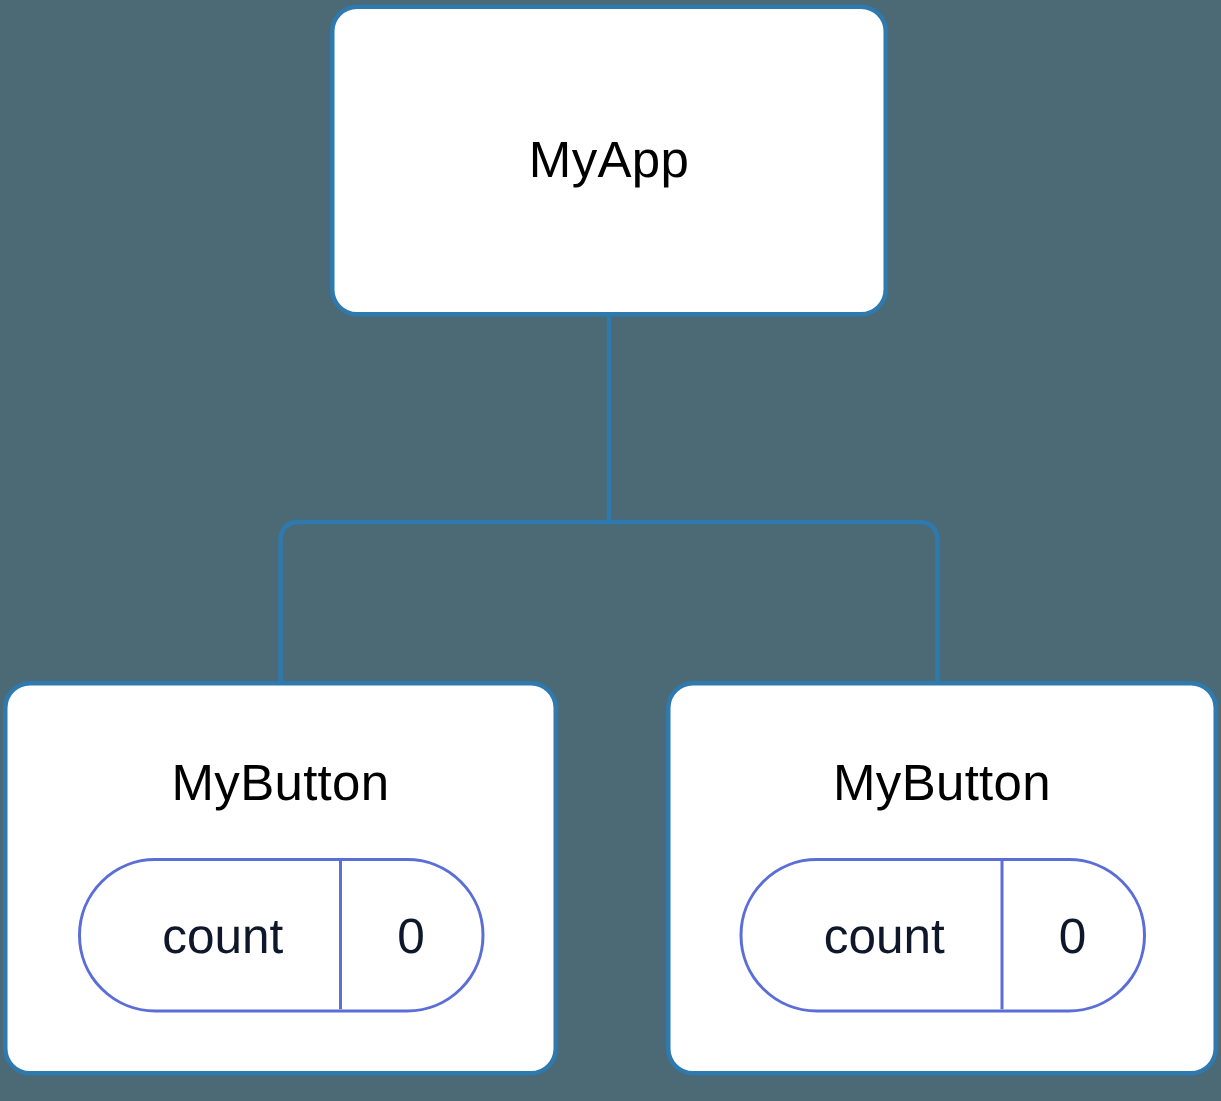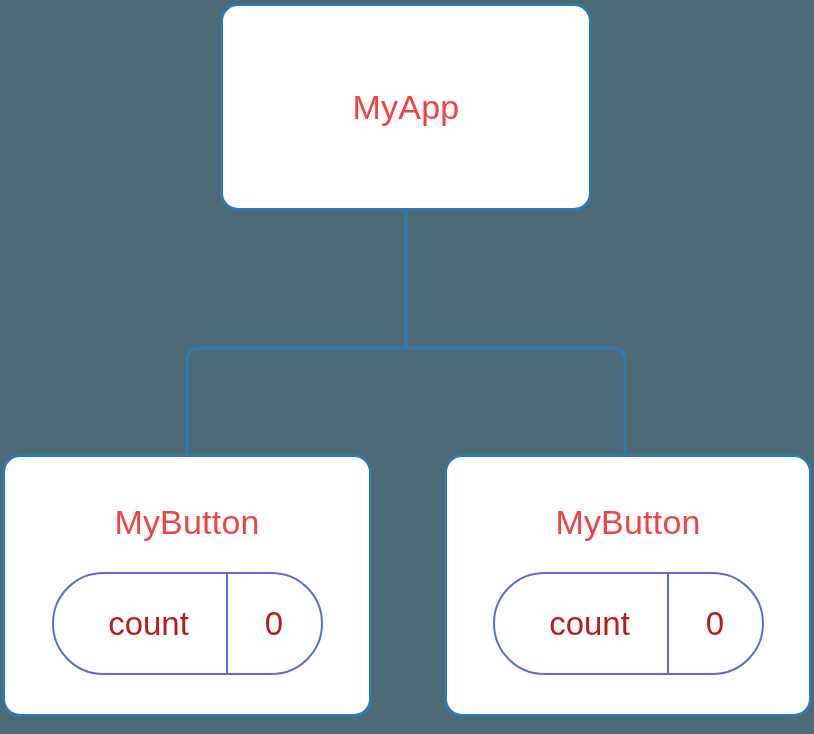--- a/index.html
+++ b/index.html
@@ -28,21 +28,21 @@
   .node {
     position: absolute;
     background: #ffffff;
     border: 3px solid #2e79ad;
     border-radius: 18px;
     display: flex;
     flex-direction: column;
     align-items: center;
   }
   .node-title {
-    color: #ef4444;
+    color: #000000;
     font-size: 34px;
     font-weight: 400;
     letter-spacing: 0.2px;
     line-height: 1;
     white-space: nowrap;
   }
 
   
   #node-root {
     left: 220px;
@@ -69,21 +69,21 @@
     align-items: stretch;
     border: 2px solid #5b6ed8;
     border-radius: 52px;
     background: #ffffff;
     overflow: hidden;
   }
   .pill-key, .pill-val {
     display: flex;
     align-items: center;
     justify-content: center;
-    color: #b91c1c;
+    color: #0f172a;
     font-size: 33px;
     line-height: 1;
     white-space: nowrap;
   }
   .pill-key {
     width: 174px;
     padding-left: 18px;
     border-right: 2px solid #5b6ed8;
   }
   .pill-val {

